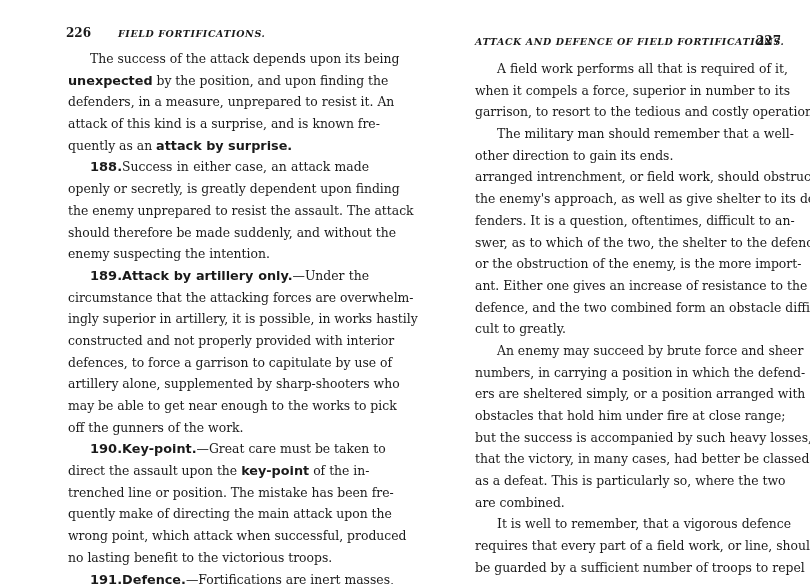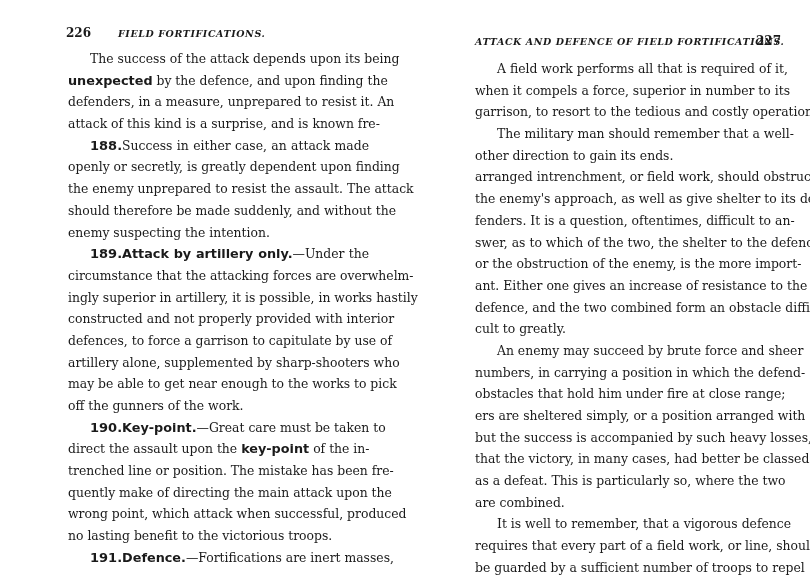--- a/index.html
+++ b/index.html
@@ -32,23 +32,24 @@
 </head>
 <body>
 
 <div class="page left">
   <div class="header">
     <span class="pnum">226</span>
     <span class="running">FIELD FORTIFICATIONS.</span>
   </div>
   <div class="body">
       <span class="line indent"><span class="frag">The success of the attack depends upon its being</span></span>
-      <span class="line"><span class="b">unexpected</span><span class="frag"> by the defence, and upon finding the</span></span>
+      <span class="line"><span class="b">unexpected</span><span class="frag"> by the position, and upon finding the</span></span>
       <span class="line"><span class="frag">defenders, in a measure, unprepared to resist it.  An</span></span>
       <span class="line"><span class="frag">attack of this kind is a surprise, and is known fre-</span></span>
+      <span class="line last"><span class="frag">quently as an </span><span class="b">attack by surprise.</span></span>
       <span class="line indent"><span class="num">188.</span><span class="frag">Success in either case, an attack made</span></span>
       <span class="line"><span class="frag">openly or secretly, is greatly dependent upon finding</span></span>
       <span class="line"><span class="frag">the enemy unprepared to resist the assault.  The attack</span></span>
       <span class="line"><span class="frag">should therefore be made suddenly, and without the</span></span>
       <span class="line last"><span class="frag">enemy suspecting the intention.</span></span>
       <span class="line indent"><span class="num">189.</span><span class="b">Attack by artillery only.</span><span class="frag">—Under the</span></span>
       <span class="line"><span class="frag">circumstance that the attacking forces are overwhelm-</span></span>
       <span class="line"><span class="frag">ingly superior in artillery, it is possible, in works hastily</span></span>
       <span class="line"><span class="frag">constructed and not properly provided with interior</span></span>
       <span class="line"><span class="frag">defences, to force a garrison to capitulate by use of</span></span>
@@ -79,22 +80,22 @@
       <span class="line"><span class="frag">arranged intrenchment, or field work, should obstruct</span></span>
       <span class="line"><span class="frag">the enemy's approach, as well as give shelter to its de-</span></span>
       <span class="line"><span class="frag">fenders.  It is a question, oftentimes, difficult to an-</span></span>
       <span class="line"><span class="frag">swer, as to which of the two, the shelter to the defence,</span></span>
       <span class="line"><span class="frag">or the obstruction of the enemy, is the more import-</span></span>
       <span class="line"><span class="frag">ant.  Either one gives an increase of resistance to the</span></span>
       <span class="line"><span class="frag">defence, and the two combined form an obstacle diffi-</span></span>
       <span class="line last"><span class="frag">cult to greatly.</span></span>
       <span class="line indent"><span class="frag">An enemy may succeed by brute force and sheer</span></span>
       <span class="line"><span class="frag">numbers, in carrying a position in which the defend-</span></span>
+      <span class="line"><span class="frag">ers are sheltered simply, or a position arranged with</span></span>
       <span class="line"><span class="frag">obstacles that hold him under fire at close range;</span></span>
-      <span class="line"><span class="frag">ers are sheltered simply, or a position arranged with</span></span>
       <span class="line"><span class="frag">but the success is accompanied by such heavy losses,</span></span>
       <span class="line"><span class="frag">that the victory, in many cases, had better be classed</span></span>
       <span class="line"><span class="frag">as a defeat.  This is particularly so, where the two</span></span>
       <span class="line last"><span class="frag">are combined.</span></span>
       <span class="line indent"><span class="frag">It is well to remember, that a vigorous defence</span></span>
       <span class="line"><span class="frag">requires that every part of a field work, or line, should</span></span>
       <span class="line"><span class="frag">be guarded by a sufficient number of troops to repel</span></span>
     </div>
 </div>
 

